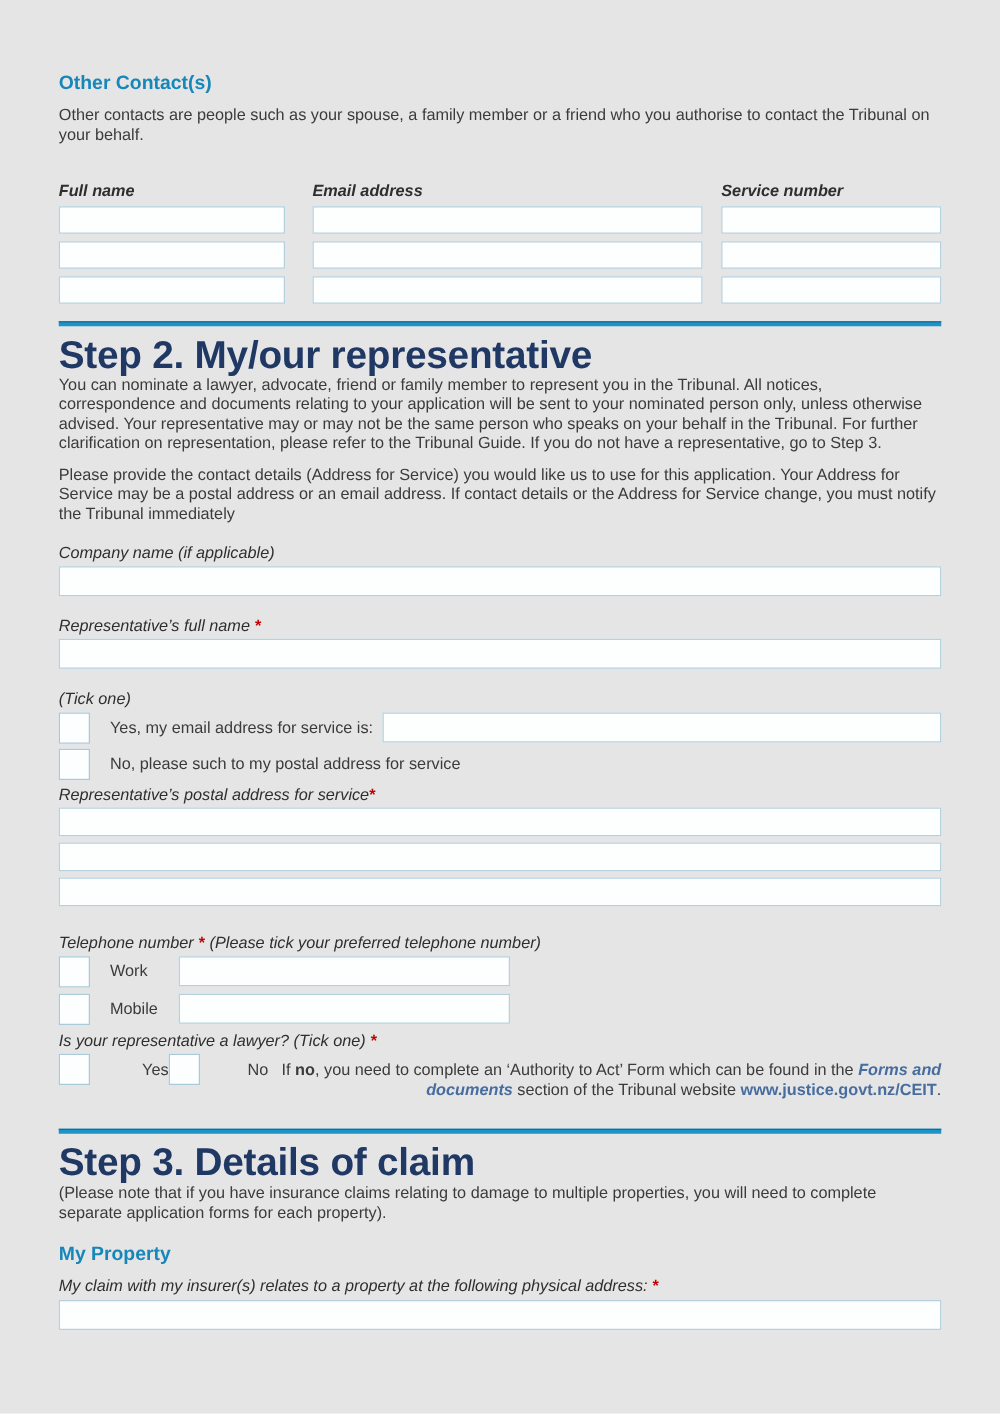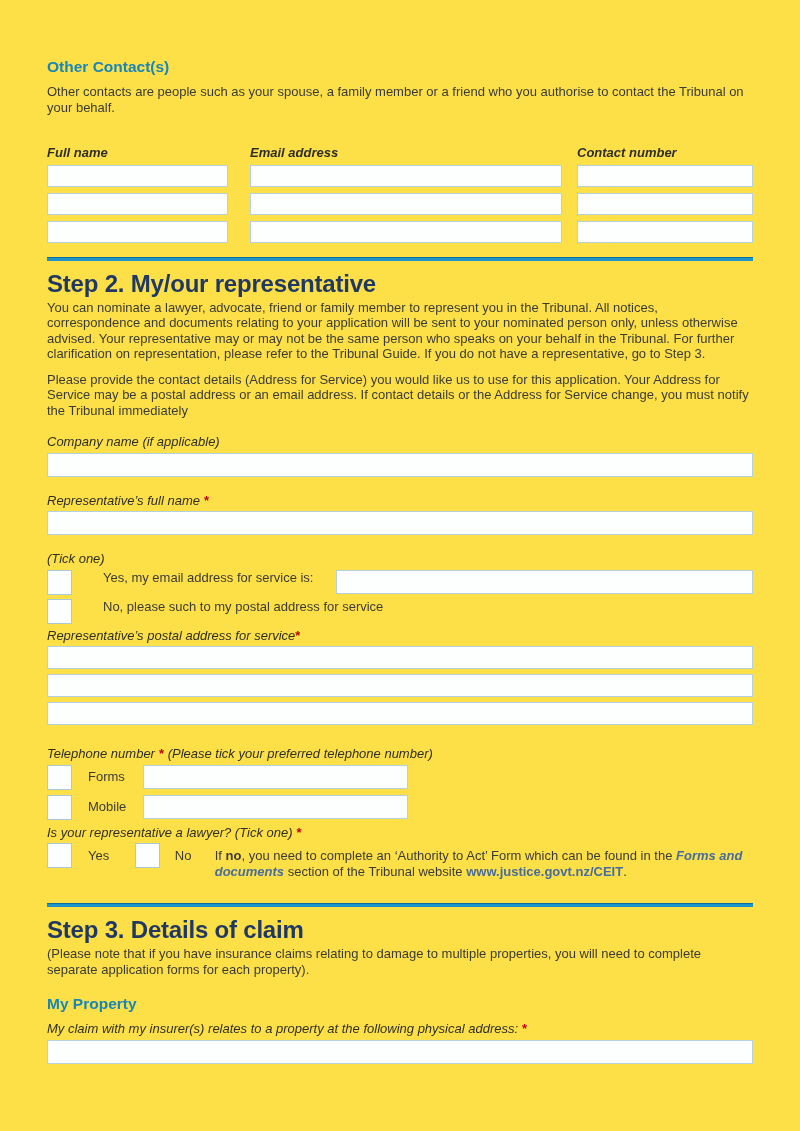--- a/index.html
+++ b/index.html
@@ -5,36 +5,36 @@
   * { margin:0; padding:0; box-sizing:border-box; }
   html,body { background:#ffffff; }
   body {
     font-family: "Liberation Sans", "DejaVu Sans", sans-serif;
     color:#3b3b3b;
     font-size:13px;
     line-height:15.5px;
   }
   .page {
     width:800px; height:1131px;
-    background:#fde047;
+    background:#e5e5e5;
     position:relative;
     overflow:hidden;
   }
   .content { padding:58px 47px 0 47px; }
 
   .teal-heading {
     color:#1786b9;
     font-size:15.5px;
     font-weight:bold;
     line-height:18px;
     margin-bottom:8px;
   }
   .step-title {
     color:#203864;
-    font-size:24px;
+    font-size:31px;
     font-weight:bold;
     line-height:27px;
     margin-bottom:3px;
     letter-spacing:-0.2px;
   }
   .body-text { margin-bottom:0; }
   .divider {
     height:4px;
     background:#1c94c8;
     border-top:1px solid #0f6f9c;
@@ -65,29 +65,29 @@
 
   .field { margin-top:16px; }
   .field-label { margin-bottom:3px; }
   .checkbox {
     width:25px; height:25px;
     border:1px solid #a9cbd9;
     background:#fdfeff;
     flex:0 0 25px;
     cursor:pointer;
   }
-  .opt-row { display:flex; margin-bottom:4px;gap:15px; }
+  .opt-row { display:flex; align-items:center; margin-bottom:4px; }
   .opt-row .opt-label { margin-left:16px; }
   .inline-input { flex:1; margin-left:8px; }
 
   .phone-row { display:flex; align-items:center; margin-bottom:5px; }
   .phone-row .opt-label { margin-left:16px; width:55px; }
   .phone-row .tbox { width:265px; }
 
-  .lawyer-row { display:flex; align-items:flex-start; margin-top:3px; }
+  .lawyer-row { display:flex; align-items:flex-start; margin-top:3px;text-align:right; }
   .lawyer-row .yn-label { margin-top:5px; }
   .lawyer-row .cb-yes { margin-right:16px; }
   .lawyer-row .lab-yes { width:47px; }
   .lawyer-row .cb-no { margin-right:15px; }
   .lawyer-row .lab-no { width:40px; }
   .note { width:540px; }
   .bold { font-weight:bold; }
   .forms-docs { color:#476c9e; font-weight:bold; font-style:italic; }
   .site-link { color:#476c9e; font-weight:bold; cursor:pointer; }
 
@@ -103,21 +103,21 @@
 <div class="page">
   <div class="content">
 
     <div>
       <div class="teal-heading">Other Contact(s)</div>
       <div class="body-text">Other contacts are people such as your spouse, a family member or a friend who you authorise to contact the Tribunal on your behalf.</div>
 
       <div class="contacts-head">
         <div class="col-name lbl">Full name</div>
         <div class="col-email lbl">Email address</div>
-        <div class="col-phone lbl">Contact number</div>
+        <div class="col-phone lbl">Service number</div>
       </div>
 
       <div class="contacts-row">
         <div class="col-name">
             <input class="tbox" type="text" style="">
           </div>
         <div class="col-email">
             <input class="tbox" type="text" style="">
           </div>
         <div class="col-phone">
@@ -192,21 +192,21 @@
         <input class="tbox" type="text" style="">
       </div>
 
       <div class="field mt-lg">
         <div class="field-label">
           <span class="lbl">Telephone number</span><span class="req sp">*</span>
           <span class="lbl">(Please tick your preferred telephone number)</span>
         </div>
         <div class="phone-row">
           <div class="checkbox"></div>
-          <span class="opt-label">Forms</span>
+          <span class="opt-label">Work</span>
           <input class="tbox" type="text" style="">
         </div>
         <div class="phone-row">
           <div class="checkbox"></div>
           <span class="opt-label">Mobile</span>
           <input class="tbox" type="text" style="">
         </div>
       </div>
 
       <div class="field mt-md">

